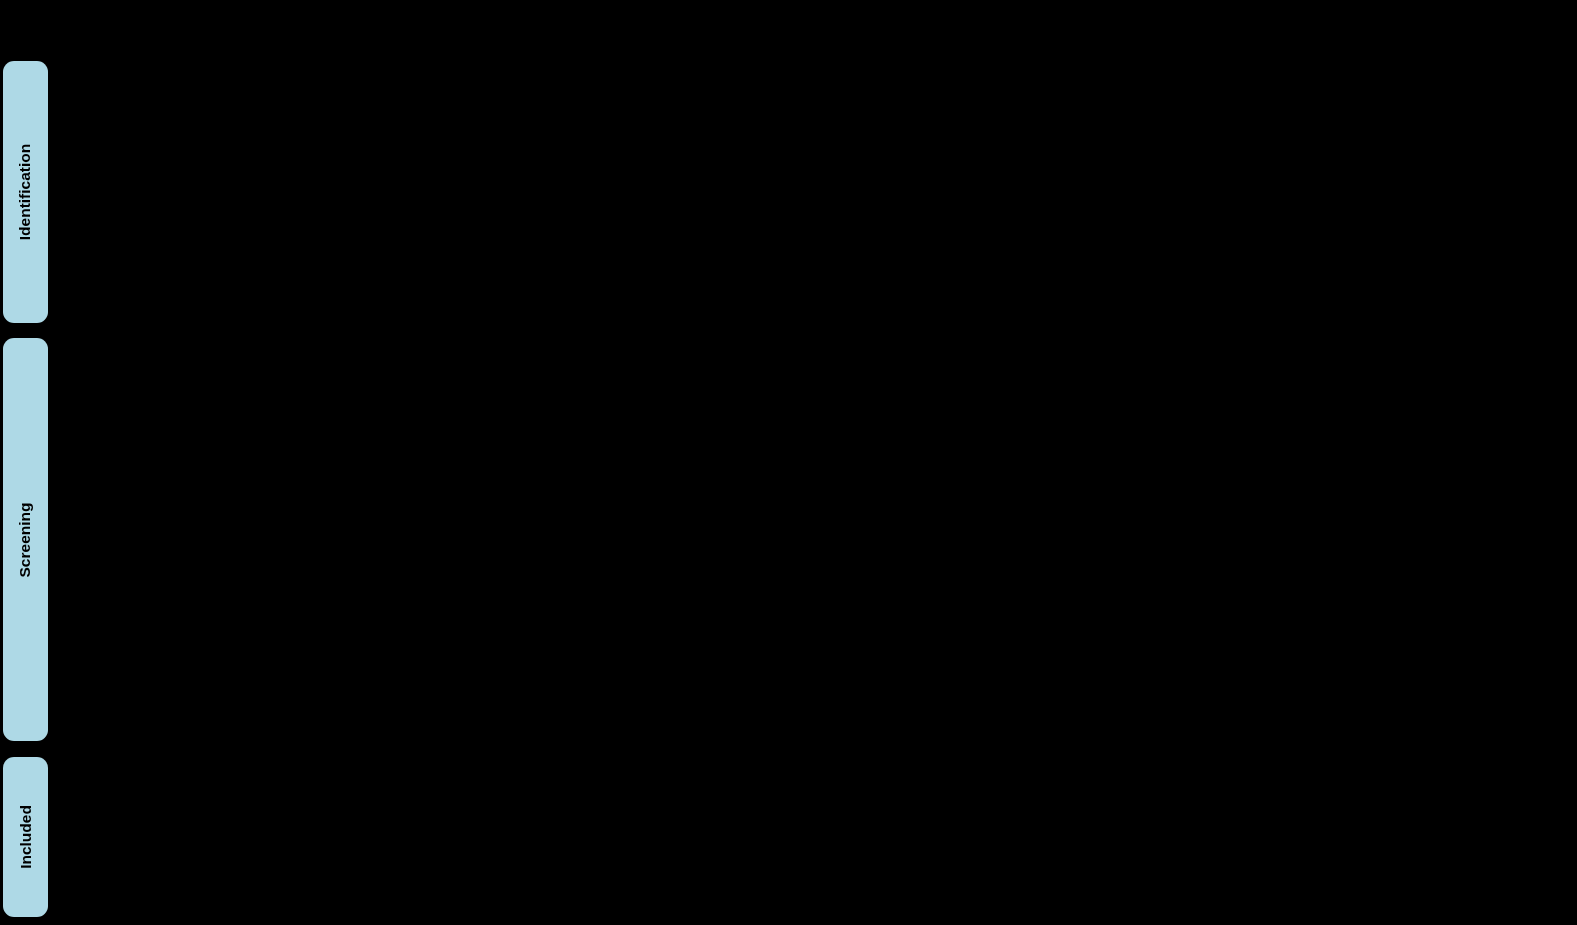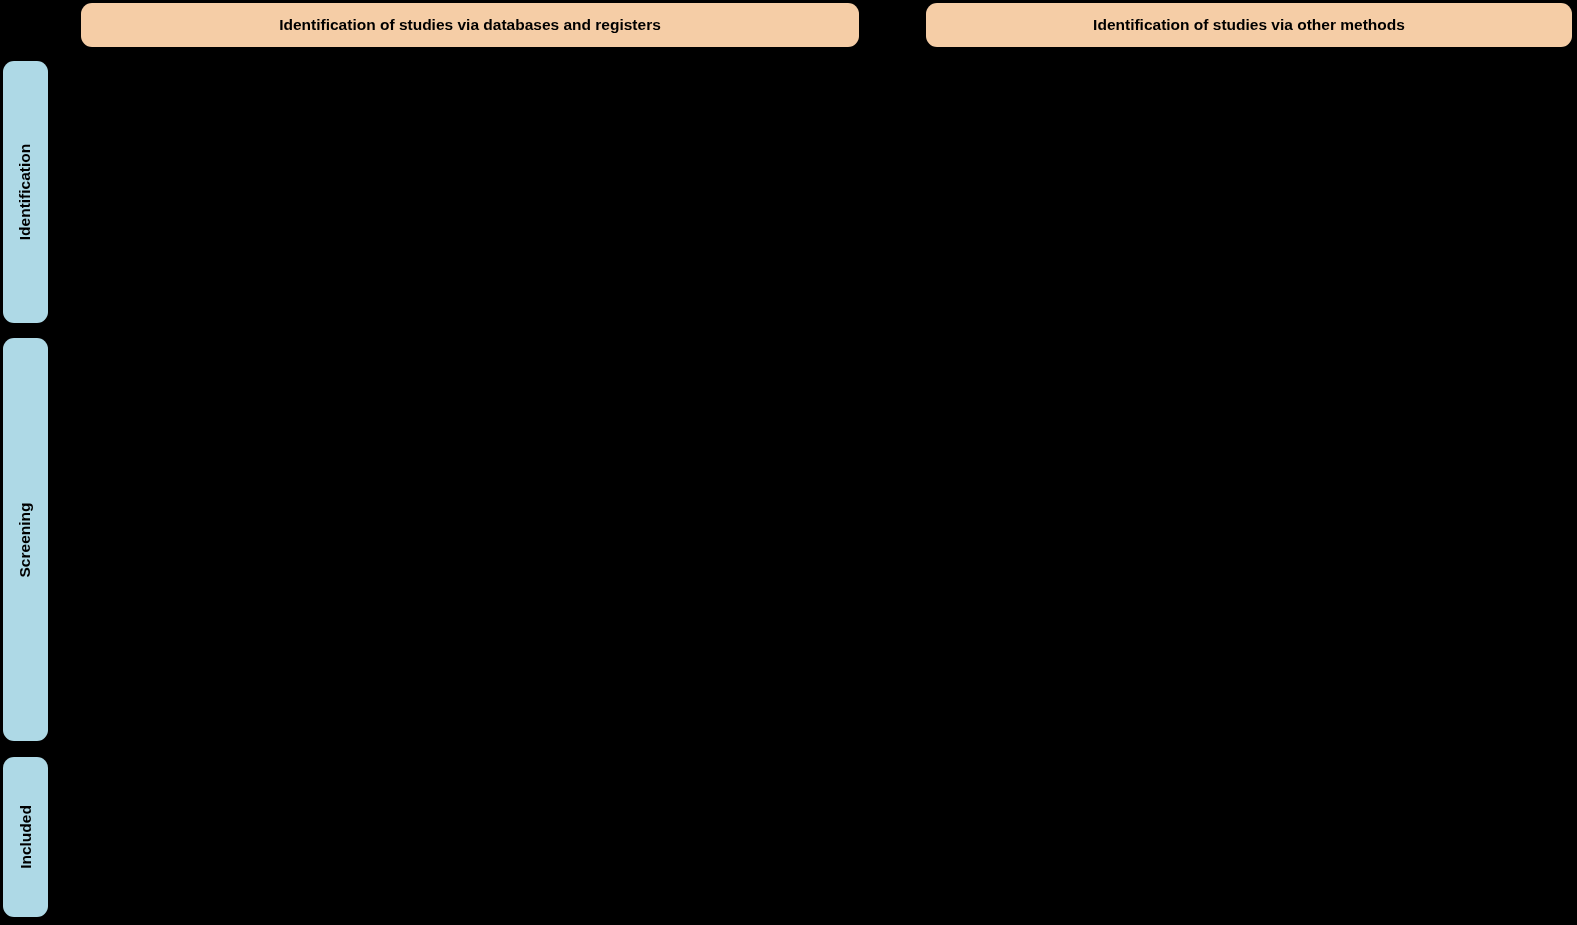--- a/index.html
+++ b/index.html
@@ -57,23 +57,21 @@
     font-weight: bold;
     font-size: 15.5px;
     color: #000000;
   }
 </style>
 </head>
 <body>
 
 <div class="canvas" style="background-color: rgb(0, 0, 0);">
 
-  <div class="banner banner-databases" style="background-color: rgb(245, 205, 166);">Identification of studies via databases and registers</div>
 
-  <div class="banner banner-other" style="background-color: rgb(245, 205, 166);">Identification of studies via other methods</div>
 
   <div class="stage stage-identification" style="background-color: rgb(174, 217, 230);">
     <span class="vtext">Identification</span>
   </div>
 
   <div class="stage stage-screening" style="background-color: rgb(174, 217, 230);">
     <span class="vtext">Screening</span>
   </div>
 
   <div class="stage stage-included" style="background-color: rgb(174, 217, 230);">

